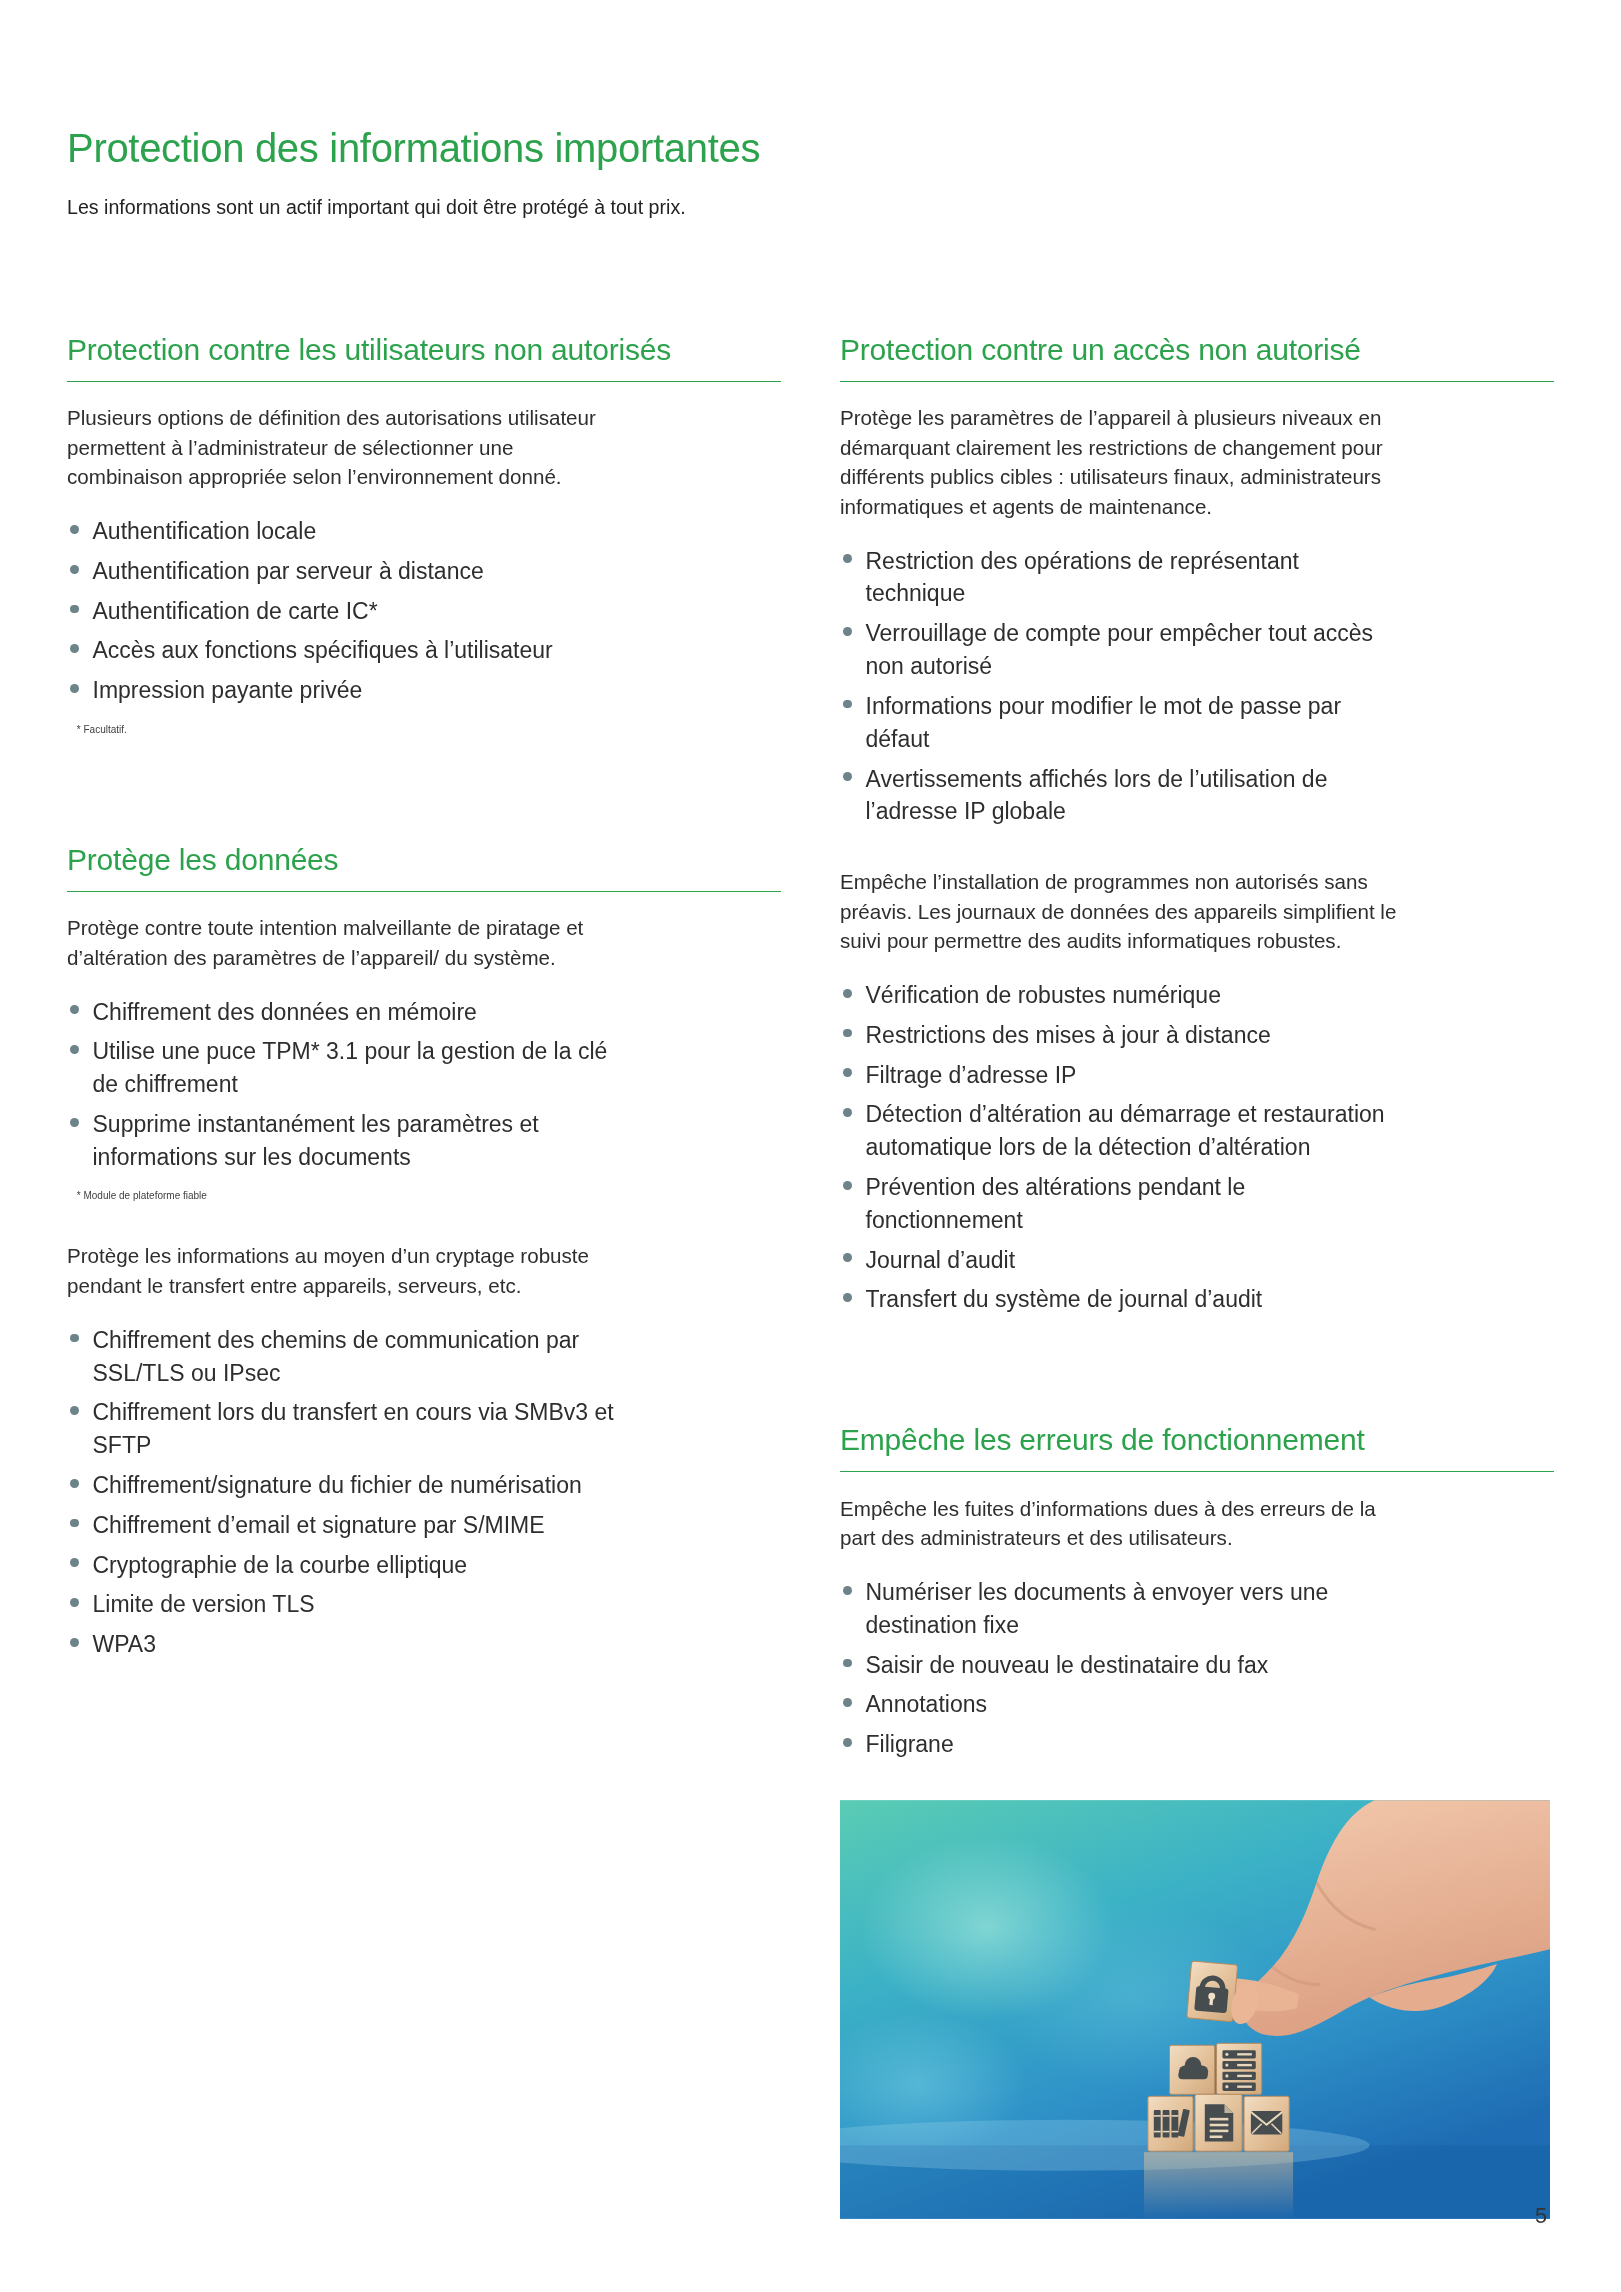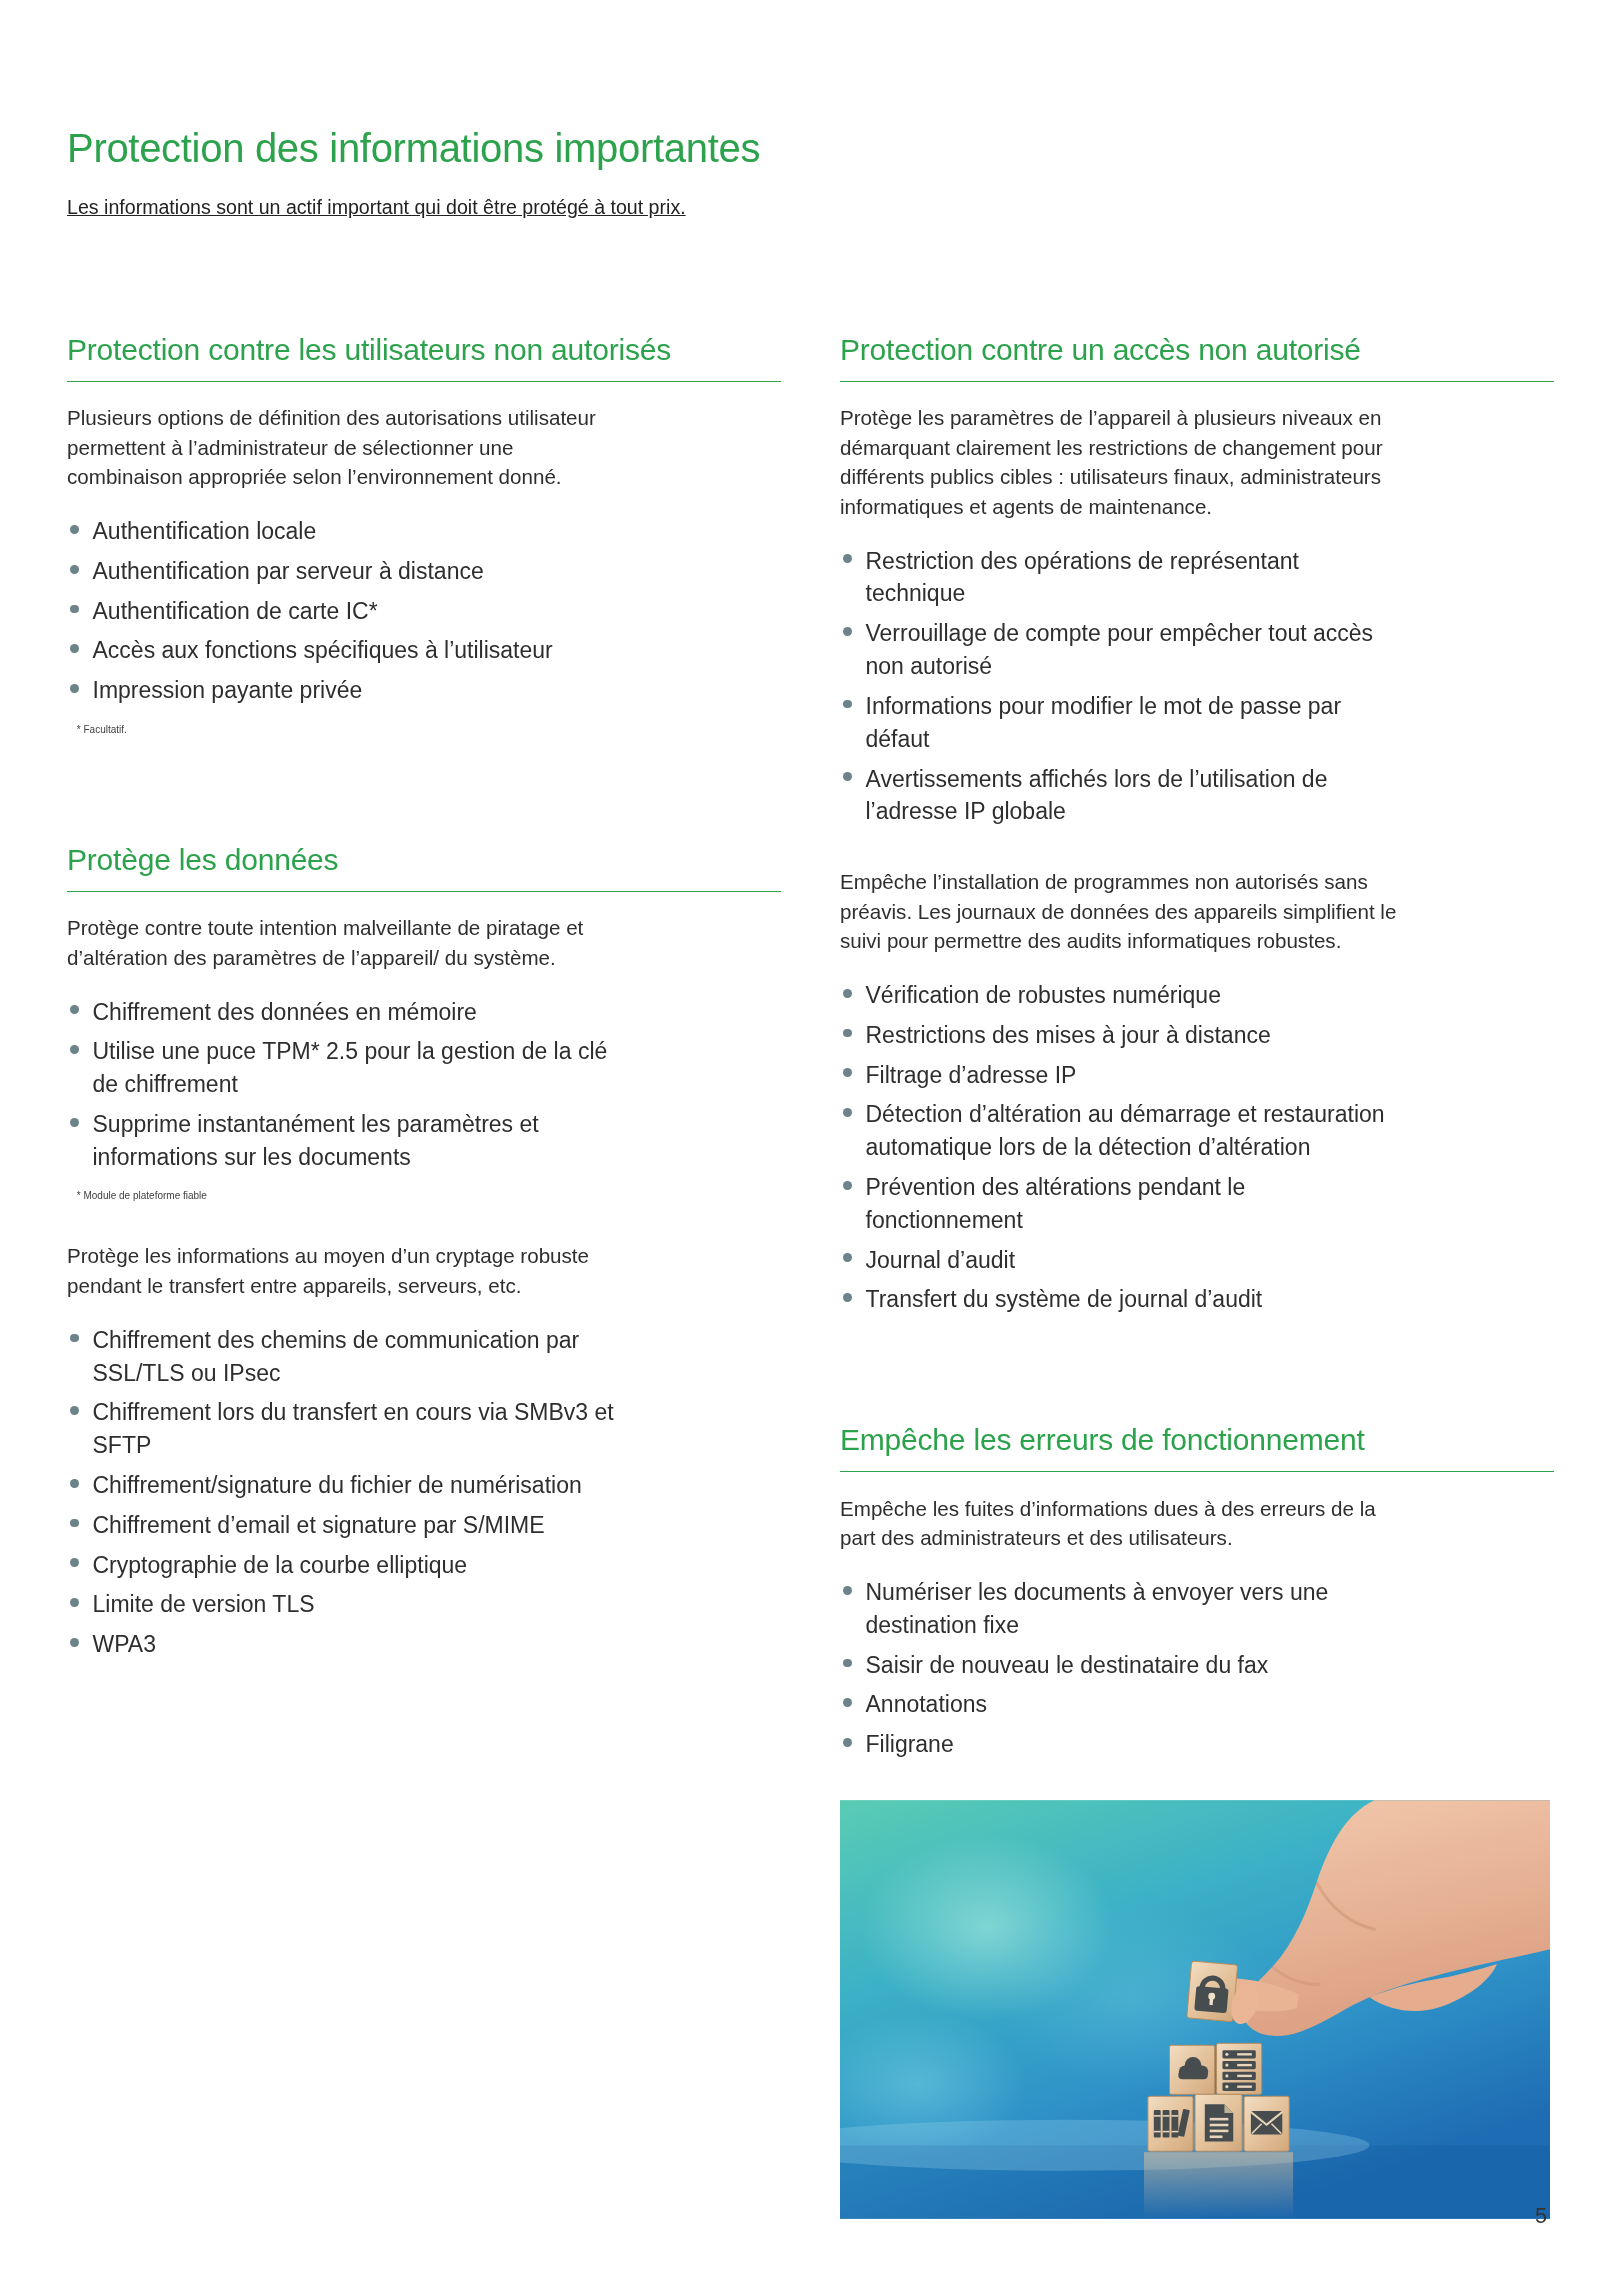--- a/index.html
+++ b/index.html
@@ -6,21 +6,21 @@
   body{
     width:1621px;height:2293px;position:relative;overflow:hidden;
     font-family:"Liberation Sans",sans-serif;color:#2e2e2e;
     -webkit-font-smoothing:antialiased;
   }
   .page{padding:125px 67px 0 67px;}
   .doc-title{
     font-size:40px;font-weight:400;color:#2ca24c;margin:0 0 23.5px 0;
     letter-spacing:-0.3px;line-height:1.15;
   }
-  .doc-subtitle{font-size:19.6px;line-height:1.3;margin:0 0 110px 0;color:#222;text-decoration:underline;}
+  .doc-subtitle{font-size:19.6px;line-height:1.3;margin:0 0 110px 0;color:#222;}
   .cols{display:grid;grid-template-columns:1fr 1fr;column-gap:59px;align-items:start;}
   .section{margin:0;}
   .section.gap{margin-top:104px;}
   h2.sec-heading{
     font-size:30px;font-weight:400;color:#2ca24c;line-height:1.3;
     margin:0 0 11.8px 0;max-width:637px;letter-spacing:-0.2px;
   }
   .sec-rule{border:none;border-top:1.5px solid #2ca24c;margin:0 0 21.6px 0;height:0;}
   p.body{font-size:20.6px;line-height:1.43;margin:0 0 23.5px 0;max-width:559px;color:#2e2e2e;}
   p.body.para2{margin-top:39px;}
@@ -60,21 +60,21 @@
         </ul>
         <p class="footnote">* Facultatif.</p>
       </div>
 
       <div class="section gap">
         <h2 class="sec-heading">Protège les données</h2>
         <hr class="sec-rule">
         <p class="body">Protège contre toute intention malveillante de piratage et d’altération des paramètres de l’appareil/ du système.</p>
         <ul class="bullets">
           <li>Chiffrement des données en mémoire</li>
-          <li>Utilise une puce TPM* 2.5 pour la gestion de la clé de chiffrement</li>
+          <li>Utilise une puce TPM* 3.1 pour la gestion de la clé de chiffrement</li>
           <li>Supprime instantanément les paramètres et informations sur les documents</li>
         </ul>
         <p class="footnote">* Module de plateforme fiable</p>
         <p class="body para2">Protège les informations au moyen d’un cryptage robuste pendant le transfert entre appareils, serveurs, etc.</p>
         <ul class="bullets">
           <li>Chiffrement des chemins de communication par SSL/TLS ou IPsec</li>
           <li>Chiffrement lors du transfert en cours via SMBv3 et SFTP</li>
           <li>Chiffrement/signature du fichier de numérisation</li>
           <li>Chiffrement d’email et signature par S/MIME</li>
           <li>Cryptographie de la courbe elliptique</li>

